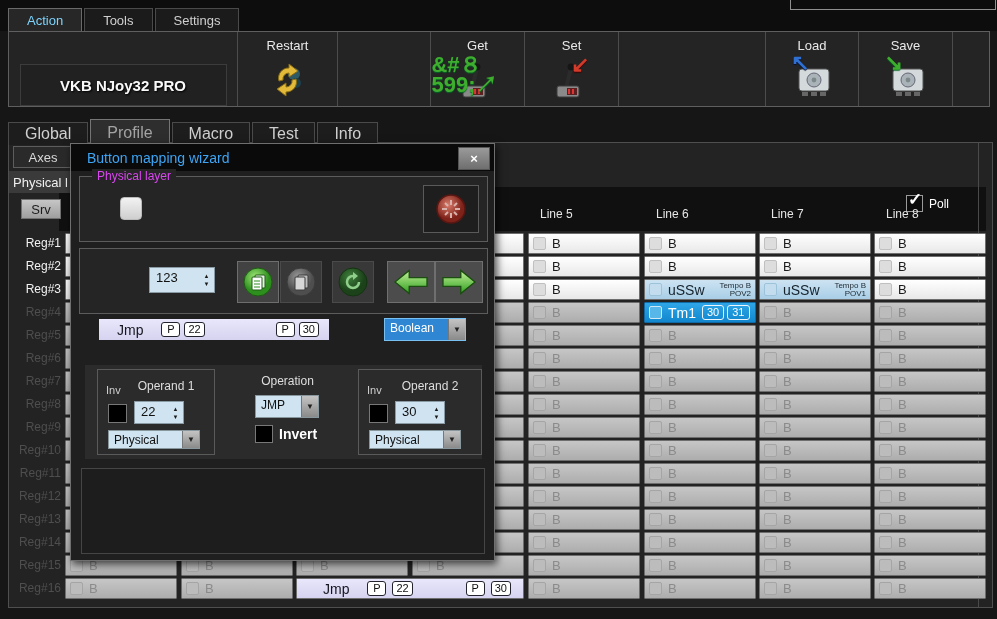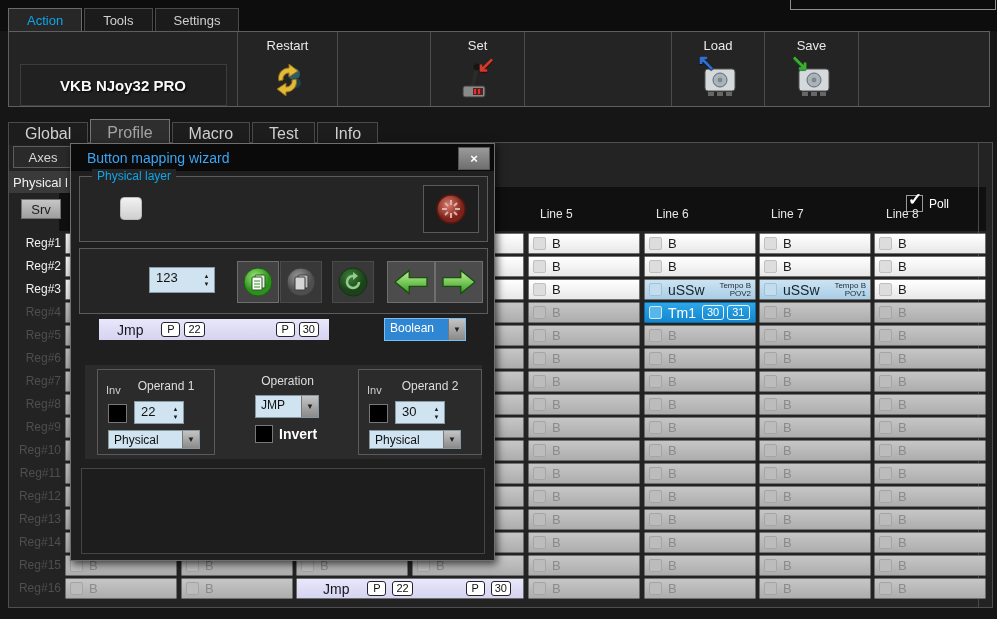--- a/index.html
+++ b/index.html
@@ -4,21 +4,21 @@
 <style>
   html,body{margin:0;padding:0;}
   body{width:997px;height:619px;position:relative;background:#161616;overflow:hidden;
        font-family:"Liberation Sans",sans-serif;-webkit-font-smoothing:antialiased;}
   .abs{position:absolute;box-sizing:border-box;}
   
   #top-strip{left:0;top:0;width:997px;height:31px;background:#0d0d0d;}
   .menu-tab{height:23px;padding:0 18px;display:flex;align-items:center;justify-content:center;
             color:#cfcfcf;font-size:13px;border:1px solid #4a4a4a;border-bottom:none;
             background:#1b1b1b;box-sizing:border-box;}
-  .menu-tab.sel{background:#272727;color:#0ea5e9;border-color:#6a6a6a;}
+  .menu-tab.sel{background:#272727;color:#7dd3fc;border-color:#6a6a6a;}
   #menu-tabs{left:8px;top:8px;display:flex;gap:2px;}
   #win-frag{left:790px;top:0;width:206px;height:10px;border-left:1px solid #8f8f8f;
             border-bottom:1px solid #8f8f8f;border-right:1px solid #8f8f8f;}
   
   #toolbar{left:8px;top:31px;width:982px;height:76px;background:#242424;border:1px solid #5f5f5f;
            display:flex;}
   .tseg{height:100%;border-right:1px solid #4c4c4c;display:flex;flex-direction:column;
         align-items:center;box-sizing:border-box;}
   .tseg .tlabel{margin-top:6px;font-size:13px;color:#e9e9e9;}
   .tseg .ticon{flex:1;display:flex;align-items:center;justify-content:center;position:relative;}
@@ -79,21 +79,21 @@
   #dialog{left:70px;top:143px;width:425px;height:418px;background:#1f1f1f;
           border:1px solid #6f6f6f;box-shadow:2px 3px 8px rgba(0,0,0,.7);z-index:10;}
   #dlg-titlebar{left:0;top:0;width:100%;height:27px;background:#0a0a0a;display:flex;align-items:center;}
   #dlg-title{margin-left:16px;font-size:14px;color:#3da5f5;}
   #dlg-close{position:absolute;right:4px;top:3px;width:30px;height:21px;
              background:linear-gradient(#9a9a9a,#6f6f6f);color:#fff;font-weight:bold;
              display:flex;align-items:center;justify-content:center;font-size:13px;
              border:1px solid #555;}
   .gbox{position:absolute;border:1px solid #5c5c5c;background:#252525;}
   .legend{position:absolute;top:-8px;left:12px;background:#252525;padding:0 5px;
-          font-size:12px;color:#0ea5e9;}
+          font-size:12px;color:#d946ef;}
   #phys-box{left:8px;top:32px;width:407px;height:64px;}
   #phys-cb{position:absolute;left:40px;top:20px;width:20px;height:21px;border-radius:4px;
            background:linear-gradient(#f2f2f2,#cfcfcf);border:1px solid #bbb;}
   #phys-input{position:absolute;left:98px;top:24px;font-family:"DejaVu Sans Mono",monospace;
               font-size:13px;color:#35e035;letter-spacing:0px;}
   #burst-btn{position:absolute;right:8px;top:8px;width:54px;height:46px;border:1px solid #5a5a5a;
              background:#1e1e1e;display:flex;align-items:center;justify-content:center;}
   #nav-box{left:8px;top:104px;width:407px;height:64px;}
   .spin{display:flex;background:#cfe3f0;border:1px solid #8b9ba6;box-sizing:border-box;}
   .spinval{flex:1;font-size:13px;color:#111;padding:2px 0 0 6px;}
@@ -156,20 +156,34 @@
       <svg width="38" height="38" viewBox="0 0 38 38">
         <circle cx="25" cy="13" r="6" fill="#2e5a66"></circle>
           <circle cx="27" cy="22" r="5" fill="#1e3f4c"></circle>
         <path d="M10 20 A10 10 0 0 1 20 7 L20 3 L29 10 L20 16 L20 12 A6 6 0 0 0 14 19 Z" fill="#e3b93a" stroke="#8a6d12" stroke-width="1"></path>
         <path d="M27 18 A10 10 0 0 1 17 31 L17 35 L8 28 L17 22 L17 26 A6 6 0 0 0 23 19 Z" fill="#e3b93a" stroke="#8a6d12" stroke-width="1"></path>
       </svg>
     </div>
   </div>
   <div class="tseg" style="width:93px;"></div>
   <div class="tseg" style="width:94px;">
+    <div class="tlabel">Get</div>
+    <div class="ticon">
+      <svg width="40" height="40" viewBox="0 0 40 40">
+        <line x1="14" y1="28" x2="19" y2="8" stroke="#2b2b2b" stroke-width="4"></line>
+        <circle cx="19" cy="7" r="3.4" fill="#161616"></circle>
+        <rect x="5" y="26" width="22" height="11" rx="2" fill="#8a8a8a" stroke="#3c3c3c"></rect>
+        <rect x="15" y="28" width="10" height="7" fill="#5c2020"></rect>
+        <rect x="16" y="29" width="2" height="5" fill="#d33"></rect>
+          <rect x="20" y="29" width="2" height="5" fill="#d33"></rect>
+      </svg>
+      <span class="arrow-glyph" style="color:#3fae2f;right:0px;top:2px;">&amp;#８599;↗</span>
+    </div>
+  </div>
+  <div class="tseg" style="width:94px;">
     <div class="tlabel">Set</div>
     <div class="ticon">
       <svg width="40" height="40" viewBox="0 0 40 40">
         <line x1="14" y1="28" x2="19" y2="8" stroke="#2b2b2b" stroke-width="4"></line>
         <circle cx="19" cy="7" r="3.4" fill="#161616"></circle>
         <rect x="5" y="26" width="22" height="11" rx="2" fill="#8a8a8a" stroke="#3c3c3c"></rect>
         <rect x="15" y="28" width="10" height="7" fill="#5c2020"></rect>
         <rect x="16" y="29" width="2" height="5" fill="#d33"></rect>
           <rect x="20" y="29" width="2" height="5" fill="#d33"></rect>
       </svg>

